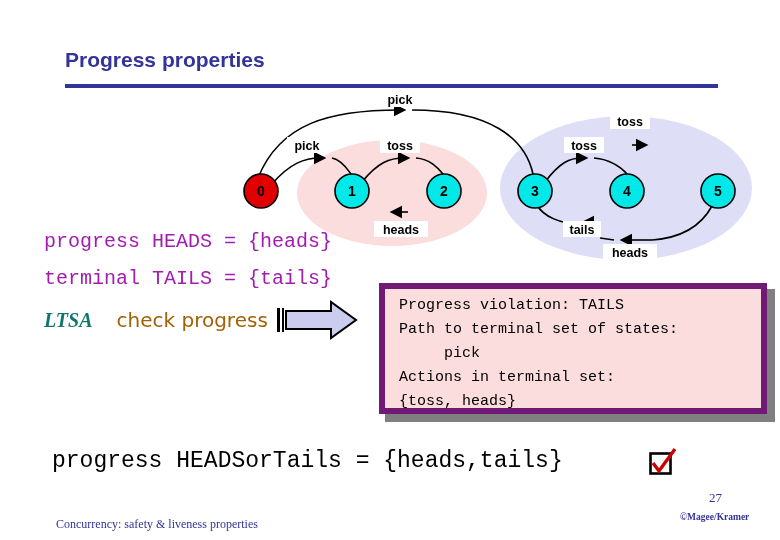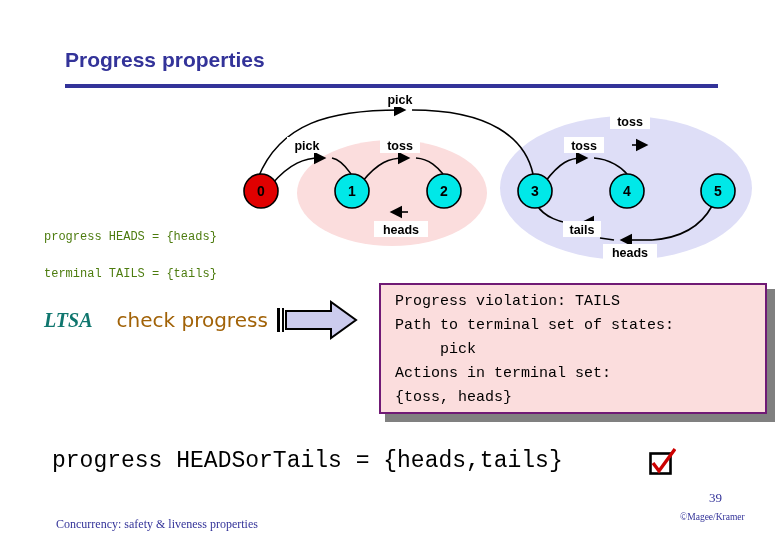--- a/index.html
+++ b/index.html
@@ -49,22 +49,22 @@
     top: 88px;
     width: 780px;
     height: 200px;
   }
   #lts-svg { display: block; }
 
   
   .code-line {
     position: absolute;
     font-family: "Liberation Mono", "DejaVu Sans Mono", monospace;
-    font-size: 12px;
-    color: #4d7c0f;
+    font-size: 20px;
+    color: #a21caf;
     white-space: pre;
   }
   #progress-heads-line { left: 44px; top: 230px; }
   #progress-tails-line { left: 44px; top: 267px; }
 
   
   #ltsa-check-row {
     position: absolute;
     left: 44px;
     top: 300px;
@@ -101,21 +101,21 @@
     height: 133px;
     background: #808080;
   }
   #violation-box {
     position: absolute;
     left: 379px;
     top: 283px;
     width: 388px;
     height: 131px;
     background: #FBDDDD;
-    border: 2px solid #701a75;
+    border: 6px solid #701a75;
     box-sizing: border-box;
     overflow: hidden;
   }
   #violation-text {
     position: absolute;
     left: 14px;
     top: 5px;
     font-family: "Liberation Mono", "DejaVu Sans Mono", monospace;
     font-size: 15px;
     line-height: 24px;
@@ -162,20 +162,21 @@
     white-space: nowrap;
   }
   #footer-copyright {
     position: absolute;
     left: 680px;
     top: 512px;
     font-family: "Liberation Serif", serif;
     font-size: 9.5px;
     color: #333399;
     white-space: nowrap;
+    font-weight: bold;
   }
 
   
   .lbl {
     font-family: "Liberation Sans", sans-serif;
     font-size: 12.5px;
     font-weight: bold;
     fill: #000000;
   }
   .state-num {
@@ -310,16 +311,16 @@
 {toss, heads}</div>
   </div>
 
   <div id="progress-both-line">progress HEADSorTails = {heads,tails}</div>
   <svg id="check-mark-box" viewBox="0 0 28 28" xmlns="http://www.w3.org/2000/svg">
     <rect x="2.5" y="5.5" width="20" height="20" fill="#FFFFFF" stroke="#000000" stroke-width="2.6"></rect>
     <path d="M5,15 L11,23 L27,1" fill="none" stroke="#CC0000" stroke-width="3.4" stroke-linecap="butt" stroke-linejoin="miter"></path>
   </svg>
 
   <div id="footer-left">Concurrency: safety &amp; liveness properties</div>
-  <div id="footer-page">39</div>
+  <div id="footer-page">27</div>
   <div id="footer-copyright">©Magee/Kramer</div>
 
 </div>
 
 </body></html>

